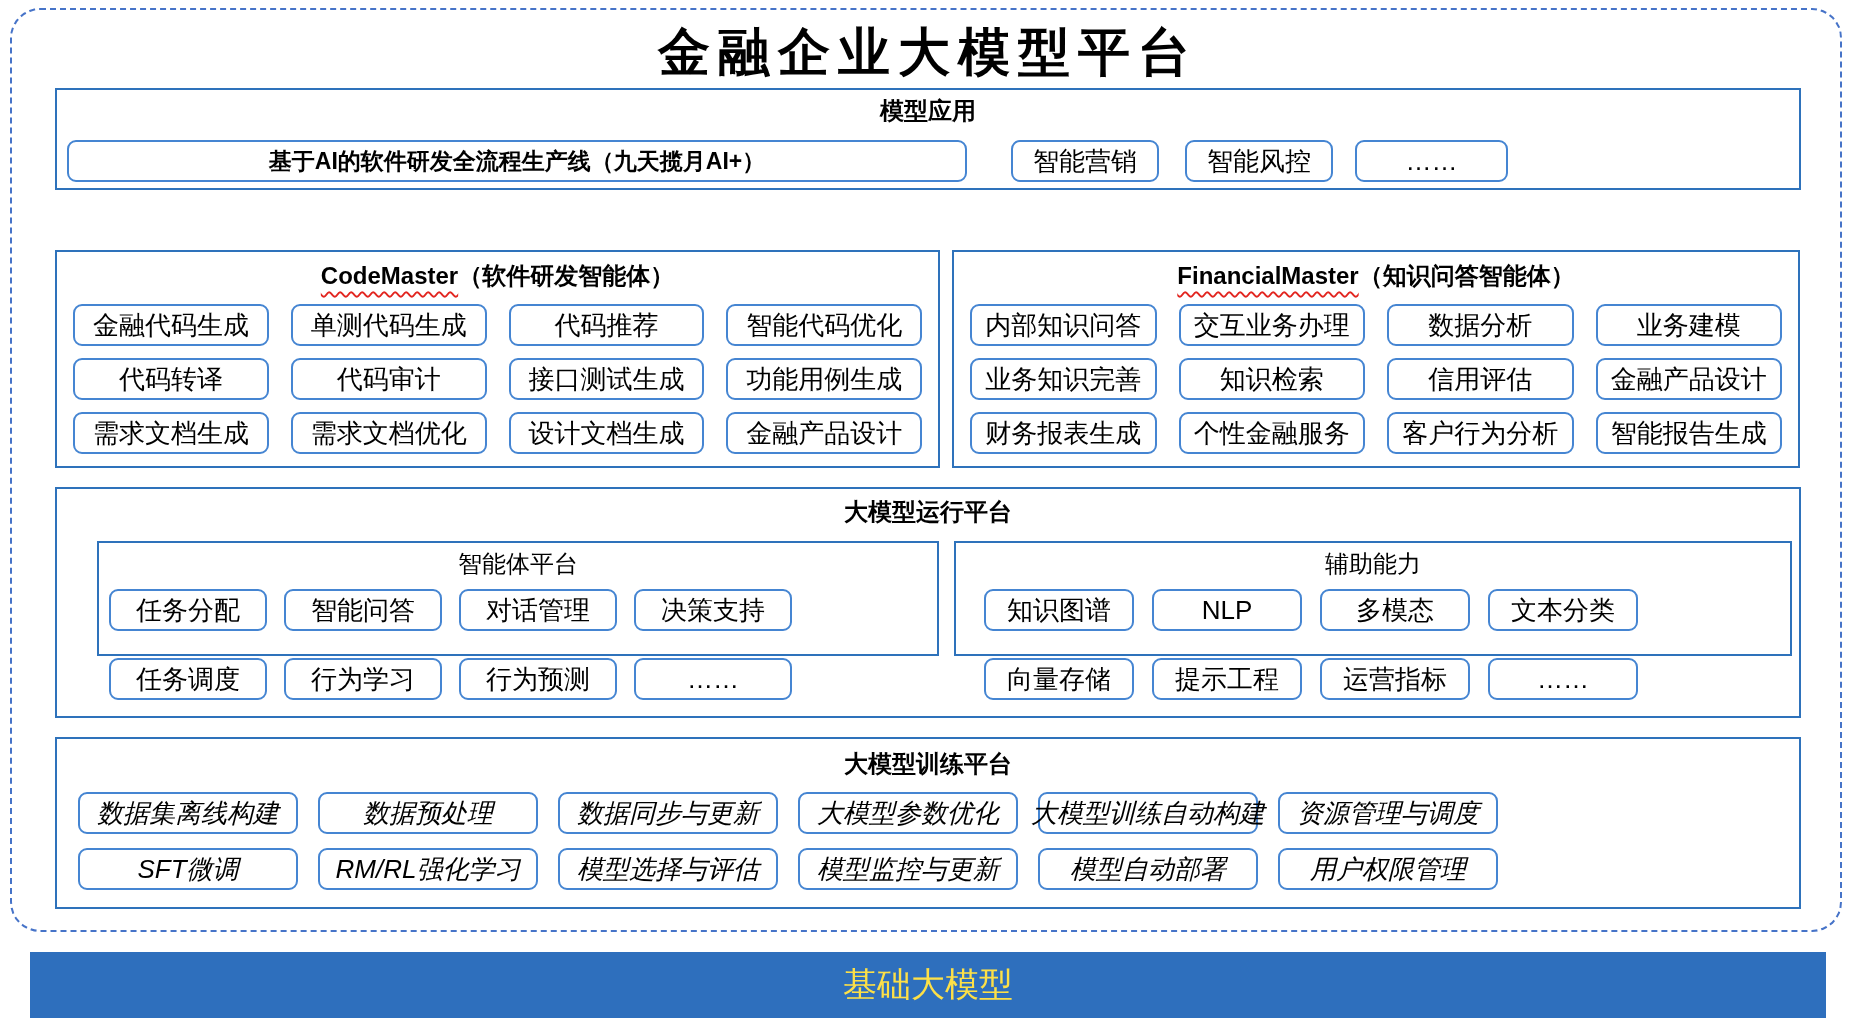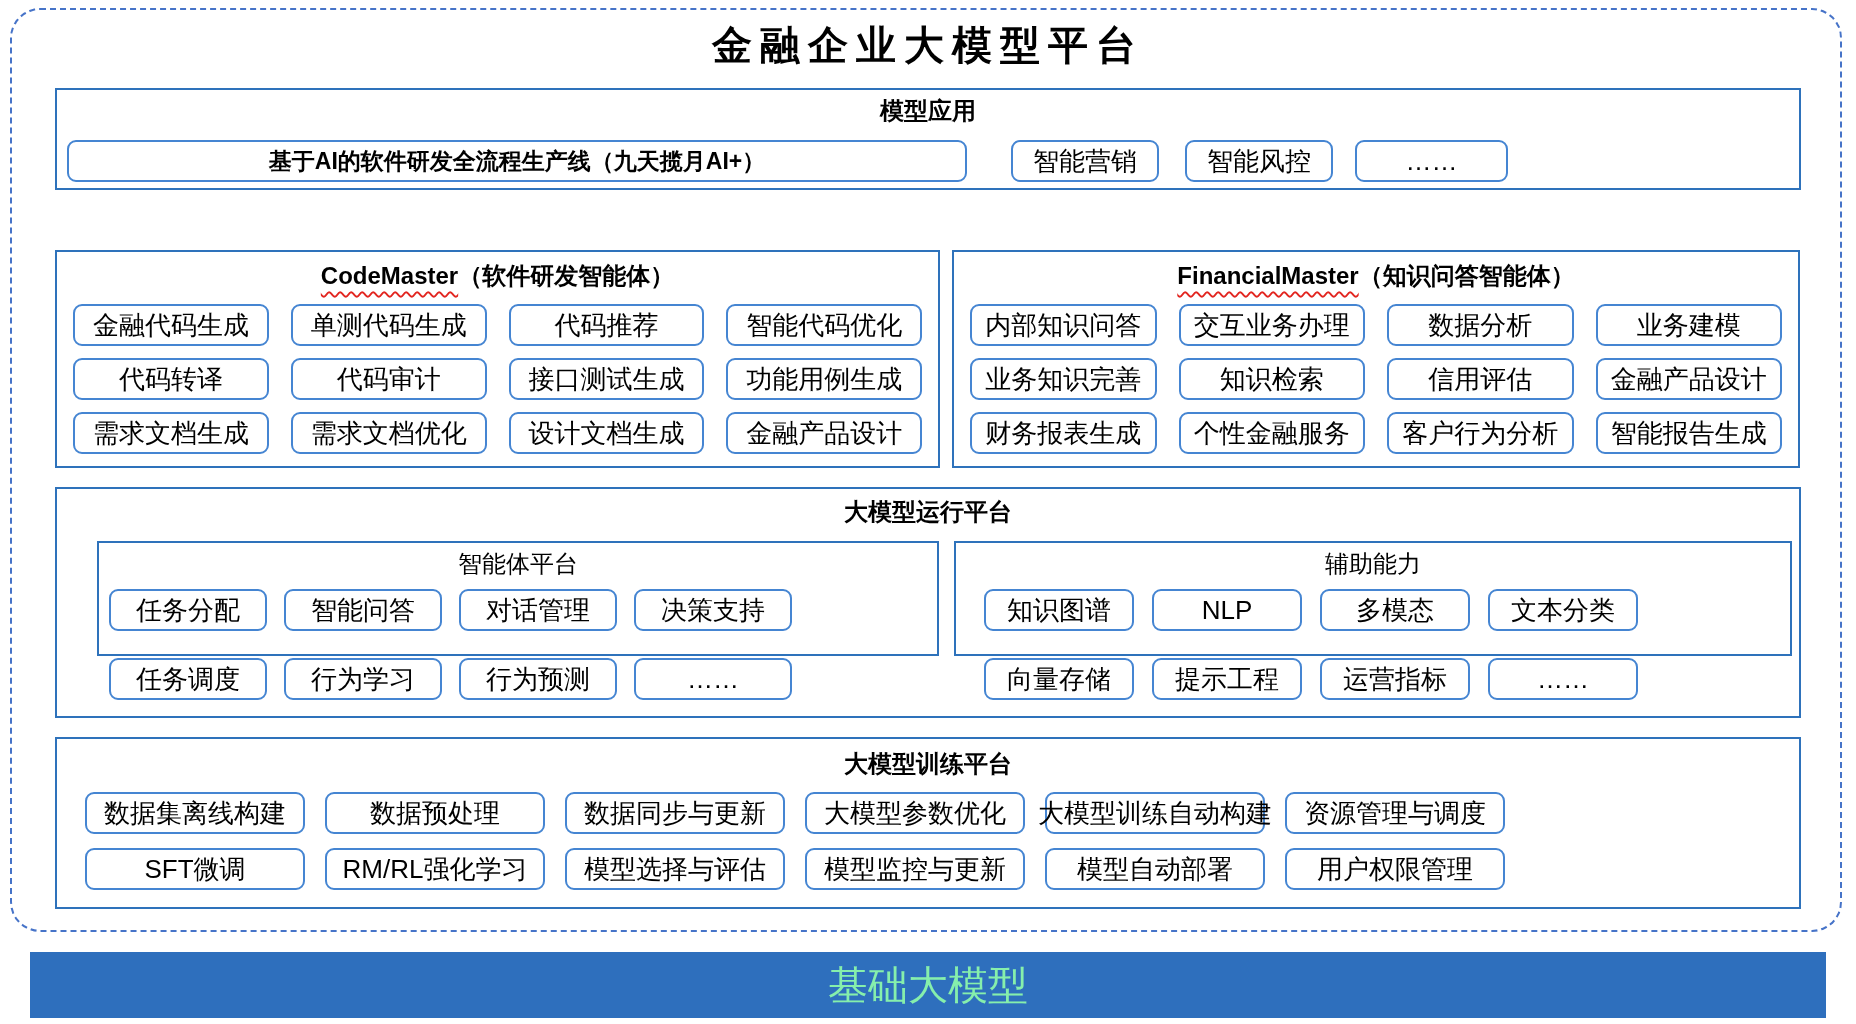--- a/index.html
+++ b/index.html
@@ -3,21 +3,21 @@
 <meta charset="utf-8">
 <style>
   html,body{margin:0;padding:0;background:#ffffff;}
   body{font-family:"Liberation Sans","DejaVu Sans",sans-serif;color:#000;}
   .canvas{position:relative;width:1856px;height:1024px;background:#fff;overflow:hidden;}
 
   .outer-frame{position:absolute;left:10px;top:8px;width:1832px;height:924px;
     border:2px dashed #4673c8;border-radius:30px;box-sizing:border-box;}
 
   .main-title{position:absolute;top:18px;left:0;width:100%;text-align:center;
-    font-family:"DejaVu Serif","Liberation Serif",serif;font-size:40px;font-weight:700;
+    font-family:"DejaVu Serif","Liberation Serif",serif;font-size:52px;font-weight:700;
     letter-spacing:8px;}
 
   .sec{position:absolute;border:2px solid #2e72bb;background:#fff;box-sizing:border-box;}
   .sec-h{text-align:center;font-weight:700;font-size:24px;line-height:1.25;}
 
   .btn{border:2px solid #4585d2;border-radius:9px;background:#fff;box-sizing:border-box;
     display:flex;align-items:center;justify-content:center;height:42px;
     font-size:26px;white-space:nowrap;}
 
   
@@ -47,25 +47,25 @@
   .inner-aux{left:897px;width:838px;}
   .inner-h{text-align:center;font-size:24px;font-weight:400;margin-top:5px;}
   .grid4f{display:grid;margin-top:9px;row-gap:27px;}
   .grid-agent{padding-left:10px;grid-template-columns:repeat(4,158px);column-gap:17px;}
   .grid-aux{padding-left:28px;grid-template-columns:repeat(4,150px);column-gap:18px;}
 
   
   .sec-train{left:55px;top:737px;width:1746px;height:172px;}
   .sec-train .sec-h{margin-top:10px;}
   .grid6{display:grid;grid-template-columns:repeat(6,220px);column-gap:20px;row-gap:14px;
-    margin-top:13px;padding-left:28px;}
+    margin-top:13px;padding-left:21px;font-style:italic;}
 
   
   .base-bar{position:absolute;left:30px;top:952px;width:1796px;height:66px;background:#2e6fbd;
-    display:flex;align-items:center;justify-content:center;color:#86efac;font-size:40px;}
+    display:flex;align-items:center;justify-content:center;color:#fde047;font-size:34px;}
 </style>
 </head>
 <body>
 
 <div class="canvas">
   <div class="outer-frame"></div>
 
   <div class="main-title">金融企业大模型平台</div>
 
   <div class="sec sec-app">

